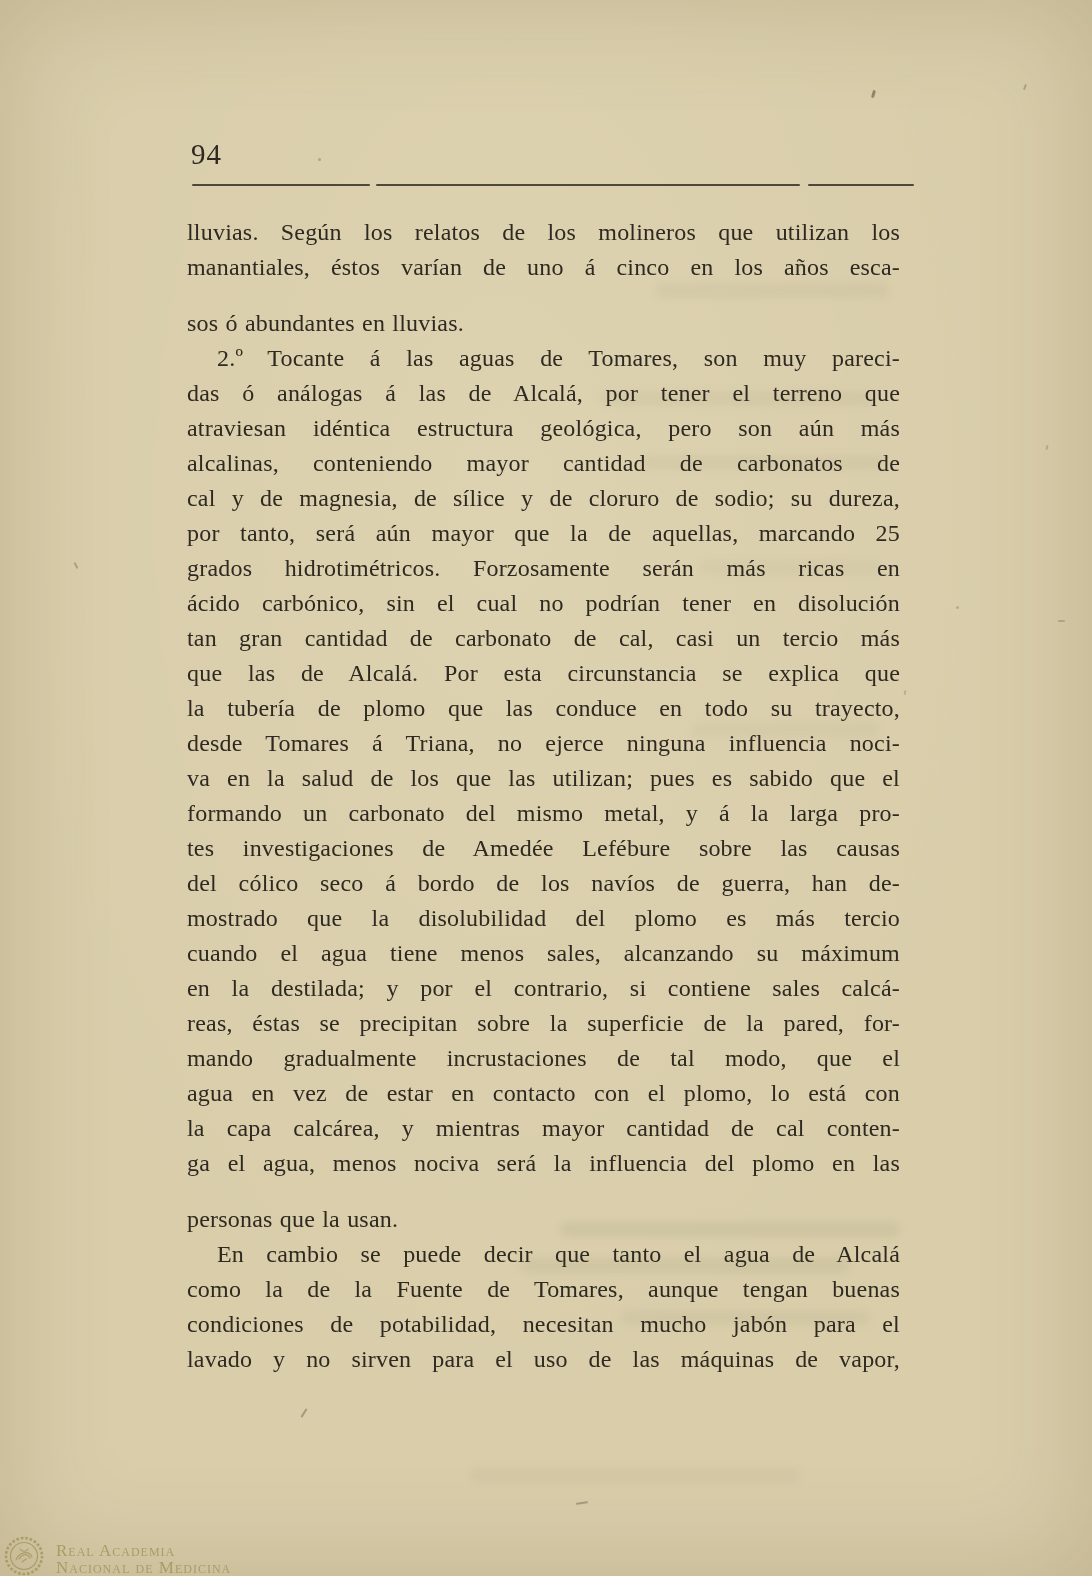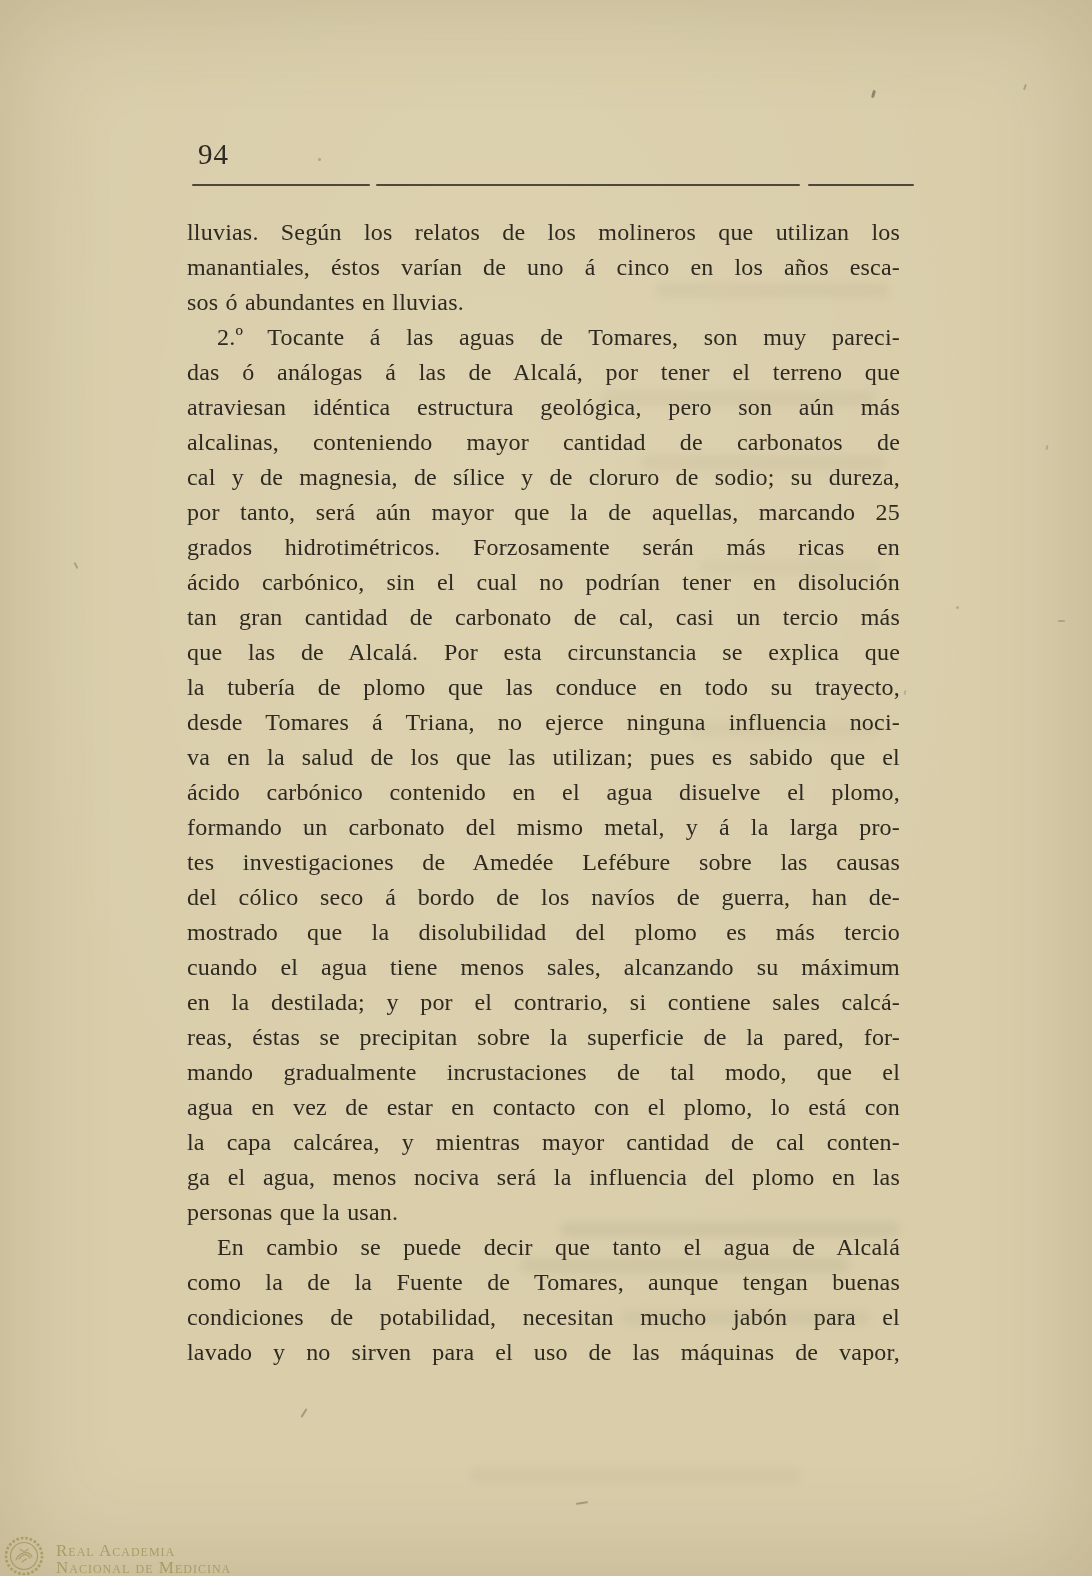--- a/index.html
+++ b/index.html
@@ -12,21 +12,21 @@
   .page{
     position:relative;width:1092px;height:1576px;overflow:hidden;
     background:
       radial-gradient(ellipse at 46% 32%, rgba(255,250,228,0.12), rgba(255,250,228,0) 62%),
       var(--paper);
     box-shadow: inset 0 0 110px rgba(110,92,52,0.22);
     color:var(--ink);
   }
   
   .pagenum{
-    position:absolute;left:198px;top:138px;
+    position:absolute;left:191px;top:138px;
     font-size:29px;letter-spacing:1px;color:var(--ink);
   }
   .running-title{
     position:absolute;left:190px;top:145px;width:713px;
     text-align:center;font-size:21px;letter-spacing:2px;word-spacing:7px;
     color:var(--ink);
   }
   .head-rule{
     position:absolute;left:192px;top:184px;width:724px;height:2px;
     display:flex;
@@ -38,21 +38,21 @@
   
   .bodytext{
     position:absolute;left:187px;top:215px;width:713px;
     font-size:24px;line-height:35px;letter-spacing:0.2px;word-spacing:1px;
     color:var(--ink);
   }
   .bodytext .line{
     height:35px;overflow:visible;
     text-align:justify;text-align-last:justify;
   }
-  .bodytext .line.endline{text-align-last:left;}
+  .bodytext .line.endline{text-align-last:left;margin-top:21px;}
   .bodytext .line.indent{text-indent:30px;}
   
   .ghost{position:absolute;height:15px;border-radius:8px;background:#76754e;opacity:0.07;filter:blur(4px);}
   .g1{left:655px;top:283px;width:235px;}
   .g2{left:600px;top:391px;width:275px;}
   .g3{left:640px;top:455px;width:245px;}
   .g4{left:700px;top:560px;width:180px;opacity:0.05;}
   .g5{left:690px;top:722px;width:190px;opacity:0.05;}
   .g6{left:560px;top:1222px;width:340px;opacity:0.10;}
   .g7{left:520px;top:1258px;width:330px;opacity:0.09;}
@@ -109,21 +109,20 @@
       <div class="line">alcalinas, conteniendo mayor cantidad de carbonatos de</div>
       <div class="line">cal y de magnesia, de sílice y de cloruro de sodio; su dureza,</div>
       <div class="line">por tanto, será aún mayor que la de aquellas, marcando 25</div>
       <div class="line">grados hidrotimétricos. Forzosamente serán más ricas en</div>
       <div class="line">ácido carbónico, sin el cual no podrían tener en disolución</div>
       <div class="line">tan gran cantidad de carbonato de cal, casi un tercio más</div>
       <div class="line">que las de Alcalá. Por esta circunstancia se explica que</div>
       <div class="line">la tubería de plomo que las conduce en todo su trayecto,</div>
       <div class="line">desde Tomares á Triana, no ejerce ninguna influencia noci-</div>
       <div class="line">va en la salud de los que las utilizan; pues es sabido que el</div>
-      <div class="line">ácido carbónico contenido en el agua disuelve el plomo,</div>
       <div class="line">formando un carbonato del mismo metal, y á la larga pro-</div>
       <div class="line">tes investigaciones de Amedée Lefébure sobre las causas</div>
       <div class="line">del cólico seco á bordo de los navíos de guerra, han de-</div>
       <div class="line">mostrado que la disolubilidad del plomo es más tercio</div>
       <div class="line">cuando el agua tiene menos sales, alcanzando su máximum</div>
       <div class="line">en la destilada; y por el contrario, si contiene sales calcá-</div>
       <div class="line">reas, éstas se precipitan sobre la superficie de la pared, for-</div>
       <div class="line">mando gradualmente incrustaciones de tal modo, que el</div>
       <div class="line">agua en vez de estar en contacto con el plomo, lo está con</div>
       <div class="line">la capa calcárea, y mientras mayor cantidad de cal conten-</div>

